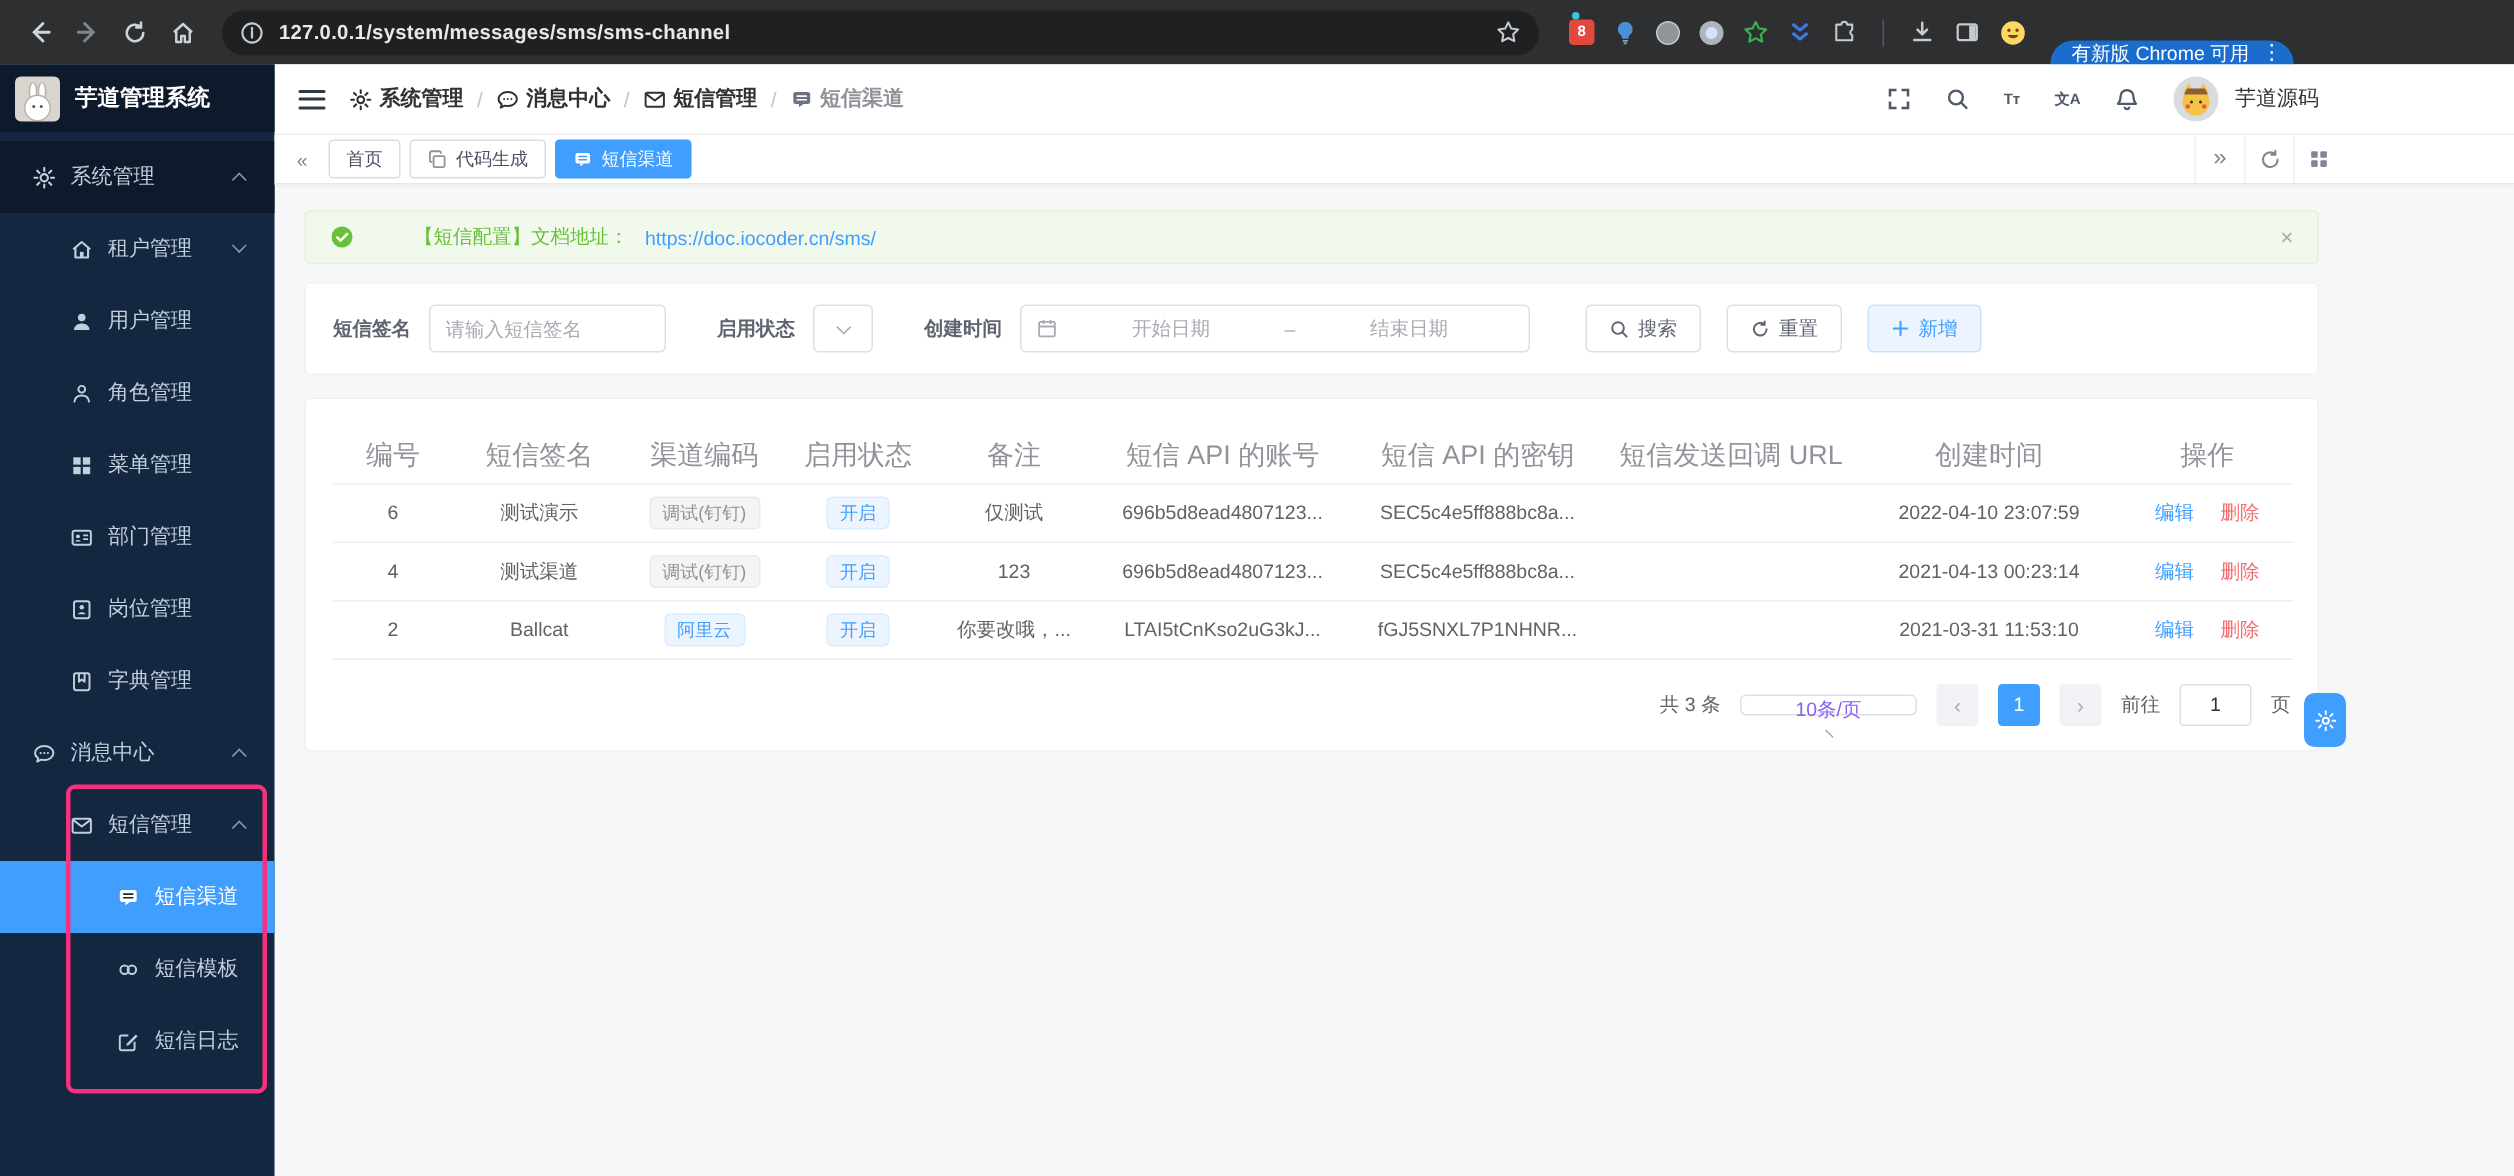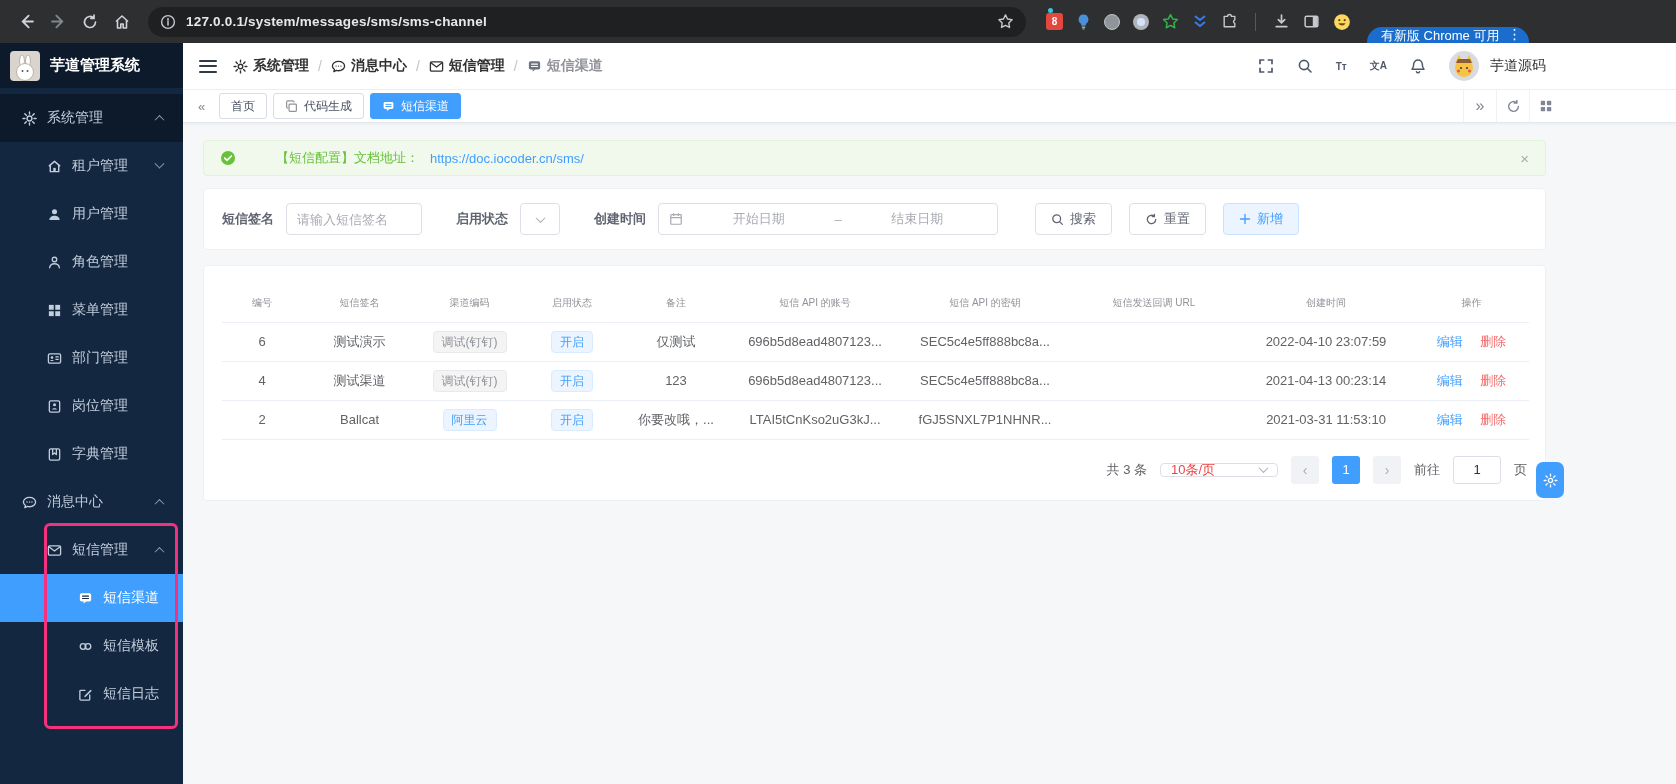--- a/index.html
+++ b/index.html
@@ -73,44 +73,44 @@
 
   .alert { height:36px; background:#f0f9eb; border:1px solid #e1f3d8; border-radius:4px; display:flex; align-items:center; gap:9px; padding:0 16px; }
   .alert-msg { font-size:13px; color:#67c23a;margin-left:31px; }
   .alert-link { font-size:13px; color:#409eff; text-decoration:none; margin-left:2px; }
   .alert-close { margin-left:auto; color:#a8abb2; font-size:15px; cursor:pointer; line-height:1; }
 
   .filter-card { height:62px; background:#fff; border:1px solid #eef0f3; border-radius:4px; margin-top:12px; display:flex; align-items:center; padding:0 18px; }
   .f-label { font-size:13px; font-weight:700; color:#5f6470; flex-shrink:0; }
   .inp { height:32px; border:1px solid #dcdfe6; border-radius:4px; background:#fff; font-size:13px; color:#303133; }
   .inp::placeholder { color:#a8abb2; }
-  .sig-input { width:136px; margin-left:12px; padding:0 10px; outline:none; font-family:inherit; }
+  .sig-input { width:158px; margin-left:12px; padding:0 10px; outline:none; font-family:inherit; }
   .status-select { width:40px; margin-left:12px; display:flex; align-items:center; justify-content:center; cursor:pointer; }
   .sel-chev { width:7px; height:7px; border-right:1.5px solid #a8abb2; border-bottom:1.5px solid #a8abb2; transform:rotate(45deg) translate(-1px,-1px); }
   .date-range { width:340px; margin-left:12px; display:flex; align-items:center; padding:0 10px; gap:6px; color:#a8abb2; }
   .dr-ph { flex:1; text-align:center; font-size:13px; color:#a8abb2; }
   .btn { height:32px; border-radius:4px; border:1px solid #dcdfe6; background:#fff; color:#5f6470; font-size:13px; display:flex; align-items:center; gap:6px; padding:0 15px; cursor:pointer; font-family:inherit; }
   .btn.primary-plain { background:#ecf5ff; border-color:#c6e2ff; color:#409eff; }
   .btn-search { margin-left:37px; }
   .btn-reset { margin-left:17px; }
   .btn-add { margin-left:17px; }
 
   .table-card { background:#fff; border:1px solid #eef0f3; border-radius:4px; margin-top:15px; padding:18px 18px 16px; }
   table { width:100%; border-collapse:collapse; table-layout:fixed; }
-  th { height:38px; font-size:10px; font-weight:500; color:#909399; border-bottom:1px solid #ebeef5; text-align:center; white-space:nowrap; }
+  th { height:38px; font-size:18px; font-weight:500; color:#909399; border-bottom:1px solid #ebeef5; text-align:center; white-space:nowrap; }
   td { height:39px; font-size:13px; color:#606266; border-bottom:1px solid #ebeef5; text-align:center; white-space:nowrap; overflow:hidden; }
   .tag { display:inline-block; height:22px; line-height:20px; padding:0 8px; border-radius:4px; font-size:12px; border:1px solid; }
   .tag.gray { background:#f4f4f5; border-color:#e9e9eb; color:#909399; }
   .tag.blue { background:#ecf5ff; border-color:#d9ecff; color:#409eff; }
   .lnk { font-size:13px; text-decoration:none; cursor:pointer; }
   .lnk.edit { color:#409eff; margin-right:14px; }
   .lnk.del { color:#f56c6c; }
 
   .pager { display:flex; align-items:center; justify-content:flex-end; gap:13px; margin-top:16px; font-size:13px; color:#606266; }
-  .pg-select { height:14px; width:118px; border:1px solid #dcdfe6; border-radius:4px; display:flex; align-items:center; padding:0 10px; gap:8px; color:#ef4444; cursor:pointer; }
+  .pg-select { height:14px; width:118px; border:1px solid #dcdfe6; border-radius:4px; display:flex; align-items:center; padding:0 10px; gap:8px; color:#8b5cf6; cursor:pointer;flex-direction:column; }
   .pg-select span { flex:1; }
   .pg-btn { width:28px; height:28px; border-radius:3px; background:#f0f2f5; color:#a8abb2; display:flex; align-items:center; justify-content:center; font-size:14px; cursor:pointer; border:none; }
   .pg-page { width:28px; height:28px; border-radius:3px; background:#409eff; color:#fff; display:flex; align-items:center; justify-content:center; font-size:13px; cursor:pointer; }
   .pg-input { width:48px; height:28px; border:1px solid #dcdfe6; border-radius:3px; text-align:center; font-size:13px; color:#303133; outline:none; font-family:inherit; }
 
   .drawer-gear { position:absolute; left:1536px; top:462px; width:28px; height:36px; background:#409eff; border:none; border-radius:7px; color:#fff; display:flex; align-items:center; justify-content:center; cursor:pointer; z-index:9; }
 </style>
 </head>
 <body>
 

